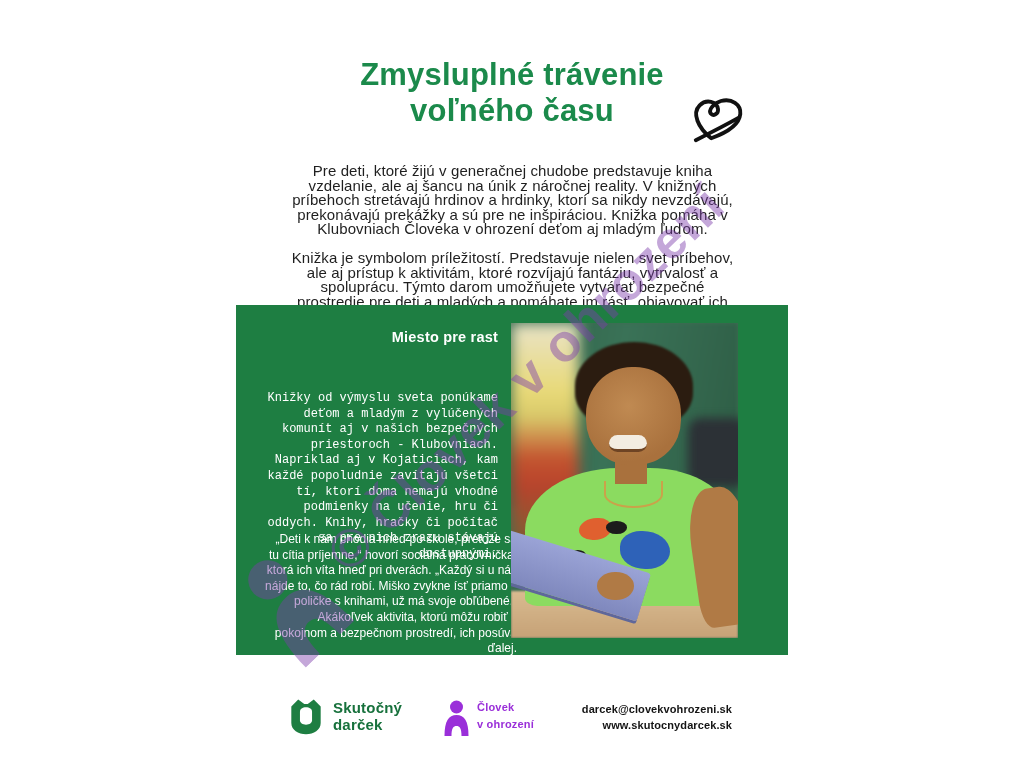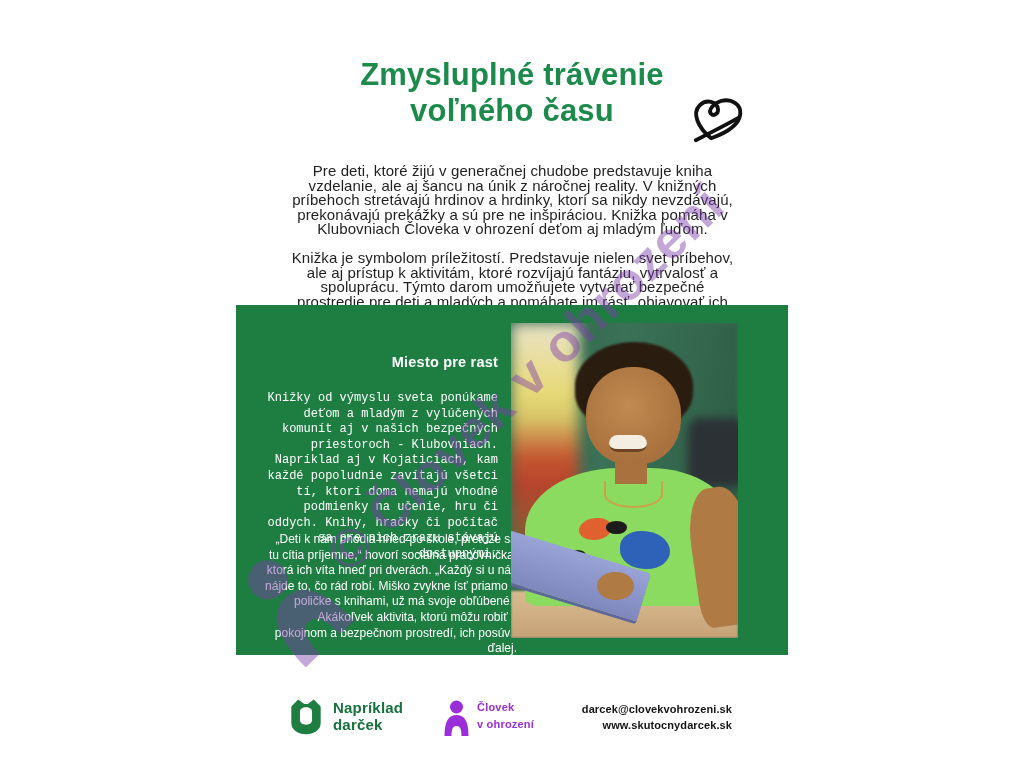--- a/index.html
+++ b/index.html
@@ -21,21 +21,21 @@
   }
   .intro.p1 { top:149px; }
   .intro.p2 { top:236px; }
   
   .card {
     position:absolute; left:236px; top:305px; width:552px; height:350px;
     background:#1e7e42;
   }
   .card-heading {
     position:absolute; top:24px; left:10px; width:252px; text-align:right;
-    color:#ffffff; font-size:14.5px; font-weight:700; letter-spacing:0.2px;margin-top:25px;
+    color:#ffffff; font-size:14.5px; font-weight:700; letter-spacing:0.2px;
   }
   .card-par {
     position:absolute; left:10px; width:252px; text-align:right;
     color:#ffffff; font-size:12px; line-height:15.6px;
   }
   .card-par.p1 { top:74px;font-family:Liberation Mono, monospace; }
   .card-par.p2 { top:215px;margin-left:19px; }
   
   .photo {
     position:absolute; left:275px; top:18px; width:227px; height:315px;
@@ -146,21 +146,21 @@
     <span class="watermark-text">© Človek v ohrození</span>
   </div>
 
   <div class="gift-logo">
     <svg viewBox="0 0 38 44" width="38" height="38">
       <path d="M10 3 L17 8 L21 8 L28 3 L36 11 L36 30 C36 38 28 43 19 43 C10 43 2 38 2 30 L2 11 Z" fill="#1e7e42"></path>
       <path d="M12 17 C12 14 15 12 19 12 C23 12 26 14 26 17 L26 27 C26 30 23 32 19 32 C15 32 12 30 12 27 Z" fill="#ffffff"></path>
     </svg>
   </div>
   <div class="gift-text">
-    <div>Napríklad</div>
+    <div>Skutočný</div>
     <div>darček</div>
   </div>
 
   <div class="cvo-logo">
     <svg viewBox="0 0 30 36" width="31" height="36">
       <circle cx="15" cy="7" r="6.5" fill="#9a2fd9"></circle>
       <path d="M3 36 C3 21 7 15 15 15 C23 15 27 21 27 36 L20 36 C20 28 18 26 15 26 C12 26 10 28 10 36 Z" fill="#9a2fd9"></path>
     </svg>
   </div>
   <div class="cvo-text">

